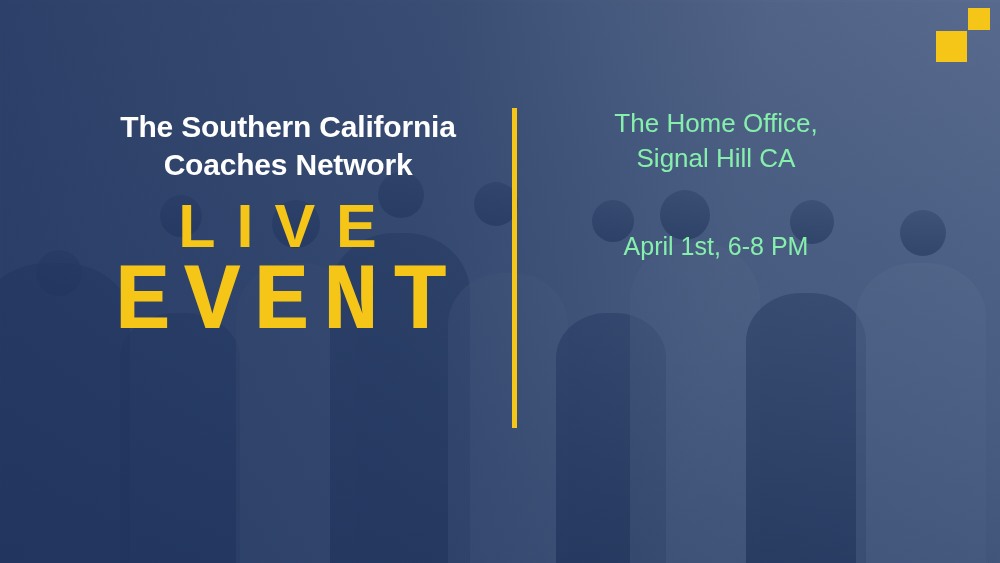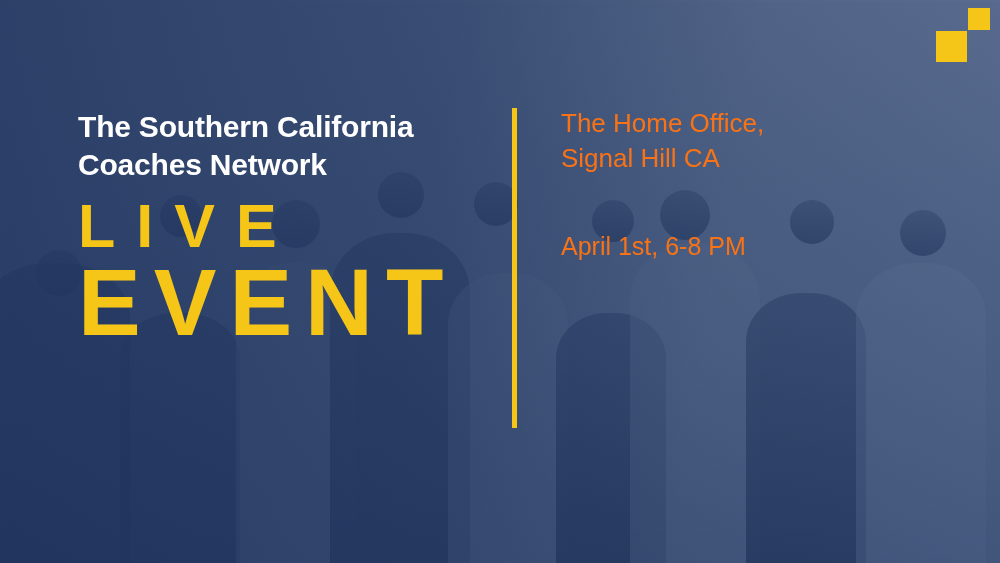--- a/index.html
+++ b/index.html
@@ -77,20 +77,21 @@
   .corner-mark i.sq-bottom {
     right: 23px; top: 23px;
     width: 31px; height: 31px;
   }
 
   
   .content {
     position: absolute;
     inset: 0;
     display: flex;
+    text-align: center;
   }
   .left-col {
     position: absolute;
     left: 78px;
     top: 108px;
     width: 420px;
   }
   .network-title {
     color: #ffffff;
     font-size: 30px;
@@ -107,37 +108,38 @@
     margin: 0;
   }
   .live-word {
     font-size: 61px;
     letter-spacing: 21px;
   }
   .event-word {
     font-size: 94px;
     letter-spacing: 13px;
     margin-top: 6px;
+    font-family: Liberation Mono, monospace;
   }
 
   .divider {
     position: absolute;
     left: 512px;
     top: 108px;
     width: 5px;
     height: 320px;
     background: #f5c518;
   }
 
   .right-col {
     position: absolute;
-    left: 561px;
+    left: 516px;
     top: 106px;
     width: 400px;
-    color: #f97316;
+    color: #86efac;
   }
   .venue {
     font-size: 26px;
     line-height: 1.34;
     white-space: pre-line;
     margin: 0;
   }
   .datetime {
     font-size: 25px;
     margin: 56px 0 16px 0;

